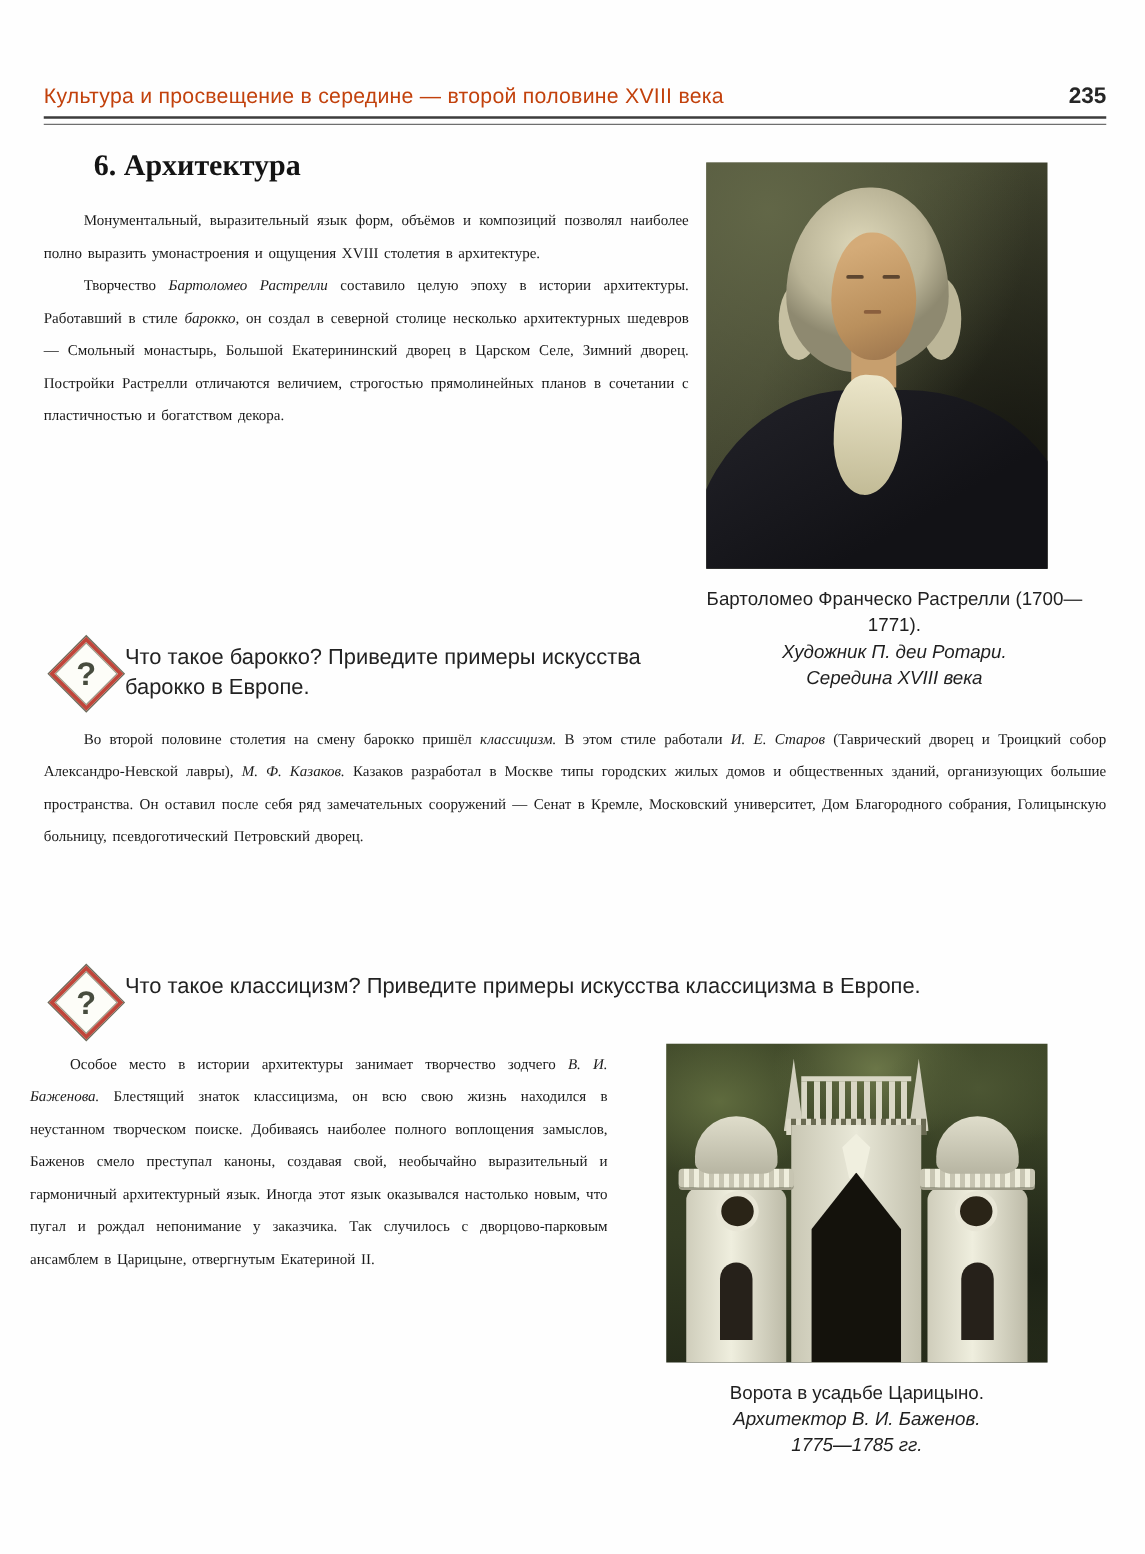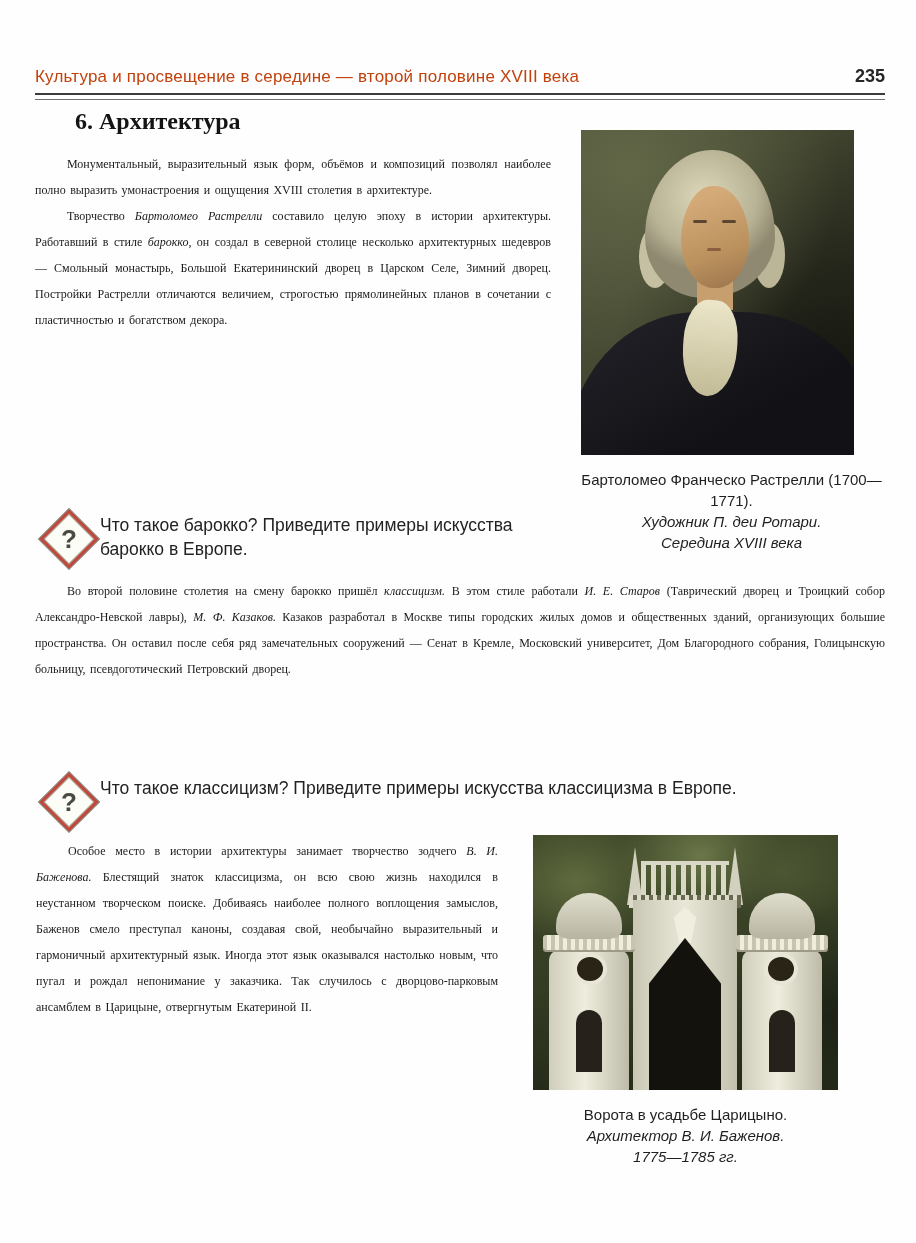--- a/index.html
+++ b/index.html
@@ -11,46 +11,46 @@
   
   .runhead { position:absolute; left:35px; top:66px; width:850px;
     display:flex; justify-content:space-between; align-items:baseline;
     font-family:"Liberation Sans", sans-serif; }
   .runhead-title { font-size:17px; color:#c2410c; letter-spacing:.2px; }
   .runhead-num  { font-size:18px; font-weight:bold; color:#262626; }
   .runhead-rule { position:absolute; left:35px; top:93px; width:850px; height:4px;
     border-top:2.5px solid #3c3c3c; border-bottom:1.5px solid #6f6f6f; }
 
   
-  .col-left-1 { position:absolute; left:35px; top:108px; width:516px; }
+  .col-left-1 { position:absolute; left:35px; top:120px; width:516px; }
   .section-heading { font-size:24px; font-weight:bold; margin:0 0 16px 40px; color:#141414; }
   p.body { font-size:12px; line-height:26px; text-align:justify; margin:0;
     text-indent:32px; word-spacing:1.5px; }
   p.body + p.body { margin-top:0; }
   .em { font-style:italic; }
 
   .para-full { position:absolute; left:35px; top:578px; width:850px; }
-  .col-left-2 { position:absolute; left:36px; top:838px; width:462px; }
+  .col-left-2 { position:absolute; left:24px; top:838px; width:462px; }
 
   
   .question { position:absolute; display:flex; align-items:flex-start;
     font-family:"Liberation Sans", sans-serif; }
   .q1 { left:38px; top:510px; width:540px; }
   .q2 { left:38px; top:773px; width:848px; }
   .qicon-wrap { flex:0 0 62px; position:relative; height:56px; }
   .qicon { position:absolute; left:10px; top:8px; width:36px; height:36px;
     background:#fdfdf8; border:3px solid #c0453a; box-shadow:0 0 0 1px #6a6a5a, inset 0 0 0 1px #9a9a88;
     transform:rotate(45deg); display:flex; align-items:center; justify-content:center; }
   .qmark { transform:rotate(-45deg); font-family:"Liberation Sans", sans-serif;
     font-weight:bold; font-size:26px; color:#474c3e; line-height:1; }
   .qtext { font-size:17.5px; line-height:24px; color:#222222; padding-top:3px; }
   .q1 .qtext { max-width:462px; }
 
   
-  .figure1 { position:absolute; left:565px; top:130px; width:301px;margin-left:16px; }
+  .figure1 { position:absolute; left:565px; top:130px; width:301px; }
   .portrait { position:relative; width:273px; height:325px; overflow:hidden;
     background:
       radial-gradient(140% 120% at 18% 12%, rgba(99,104,72,.95), rgba(0,0,0,0) 55%),
       radial-gradient(130% 140% at 88% 85%, rgba(16,16,12,.95), rgba(0,0,0,0) 60%),
       linear-gradient(125deg,#4d503a 0%,#42452f 45%,#2b2d20 100%); }
   .coat { position:absolute; left:-14px; top:182px; width:310px; height:170px;
     background:linear-gradient(150deg,#23232a,#121216 60%); border-radius:42% 44% 0 0 / 85% 75% 0 0; }
   .wig { position:absolute; left:64px; top:20px; width:130px; height:148px;
     background:radial-gradient(60% 50% at 45% 32%, #ded8ba, #b9b396 68%, #8e8970);
     border-radius:52% 48% 55% 45% / 60% 60% 42% 42%; }

